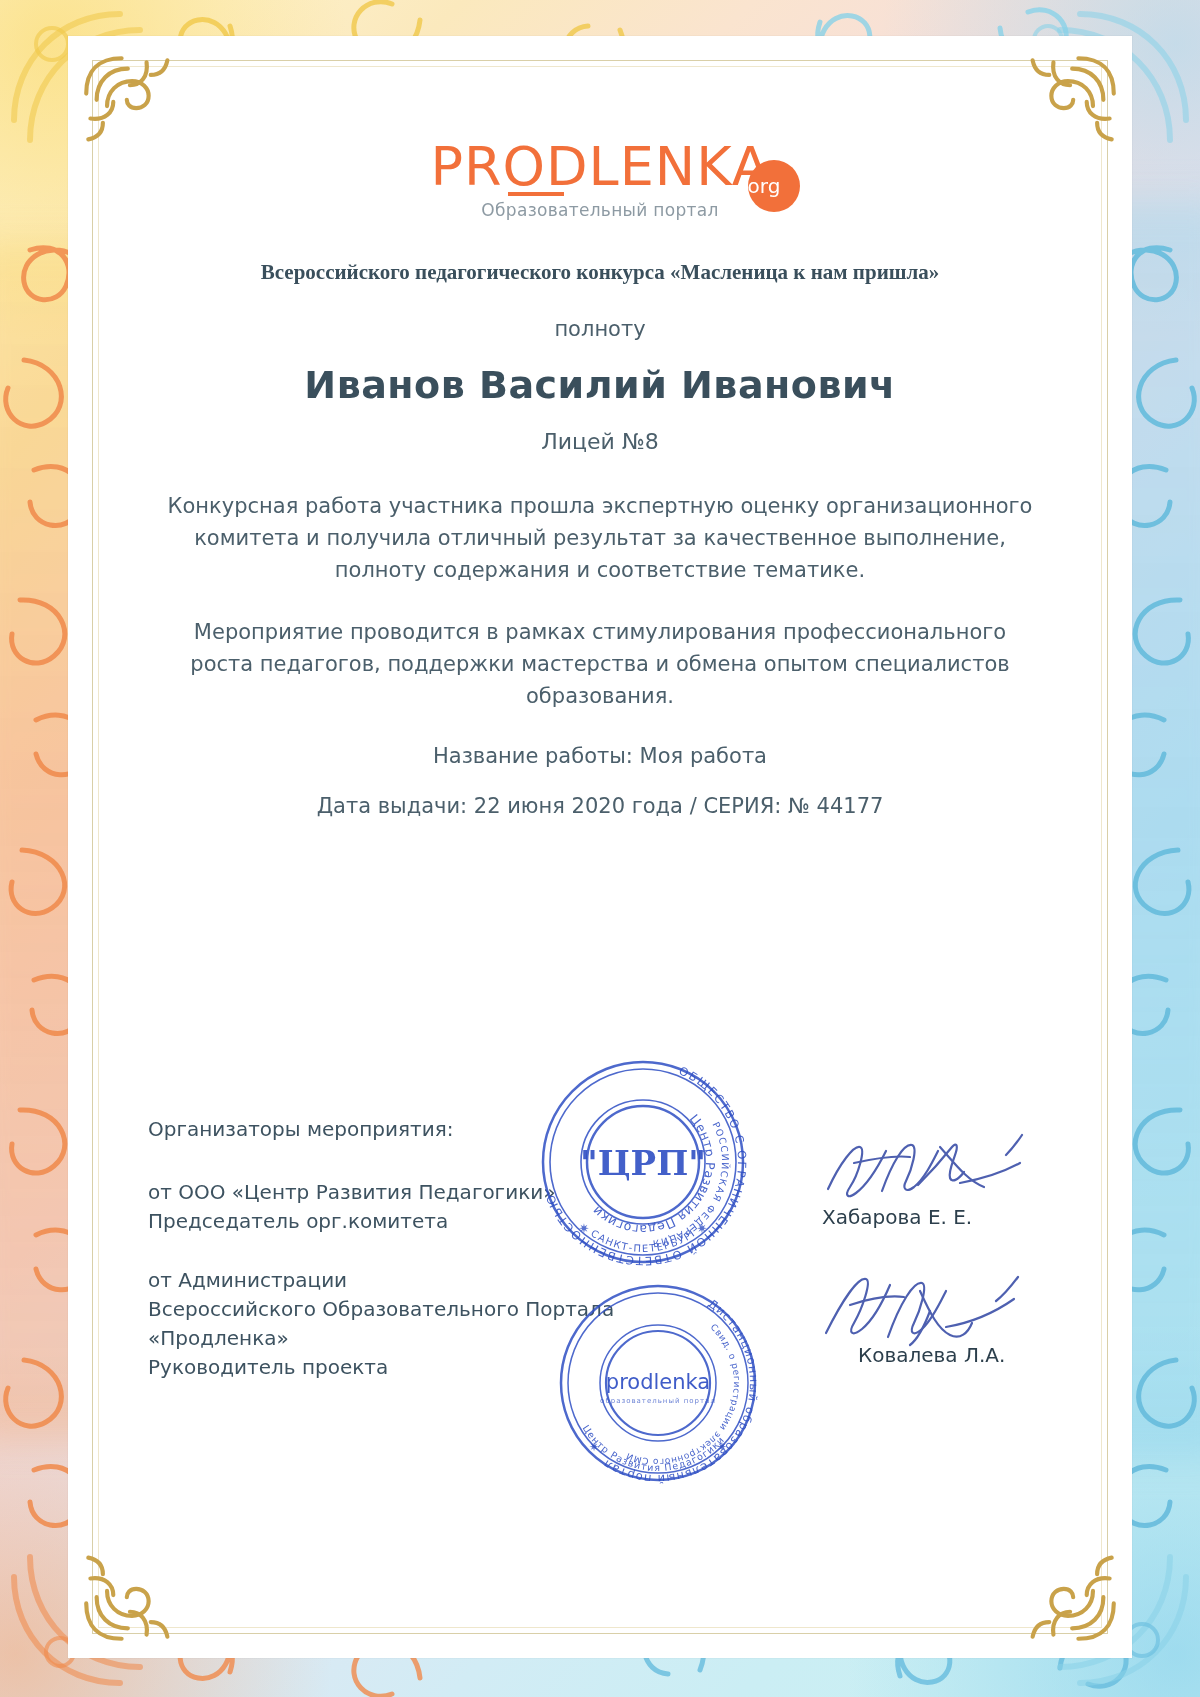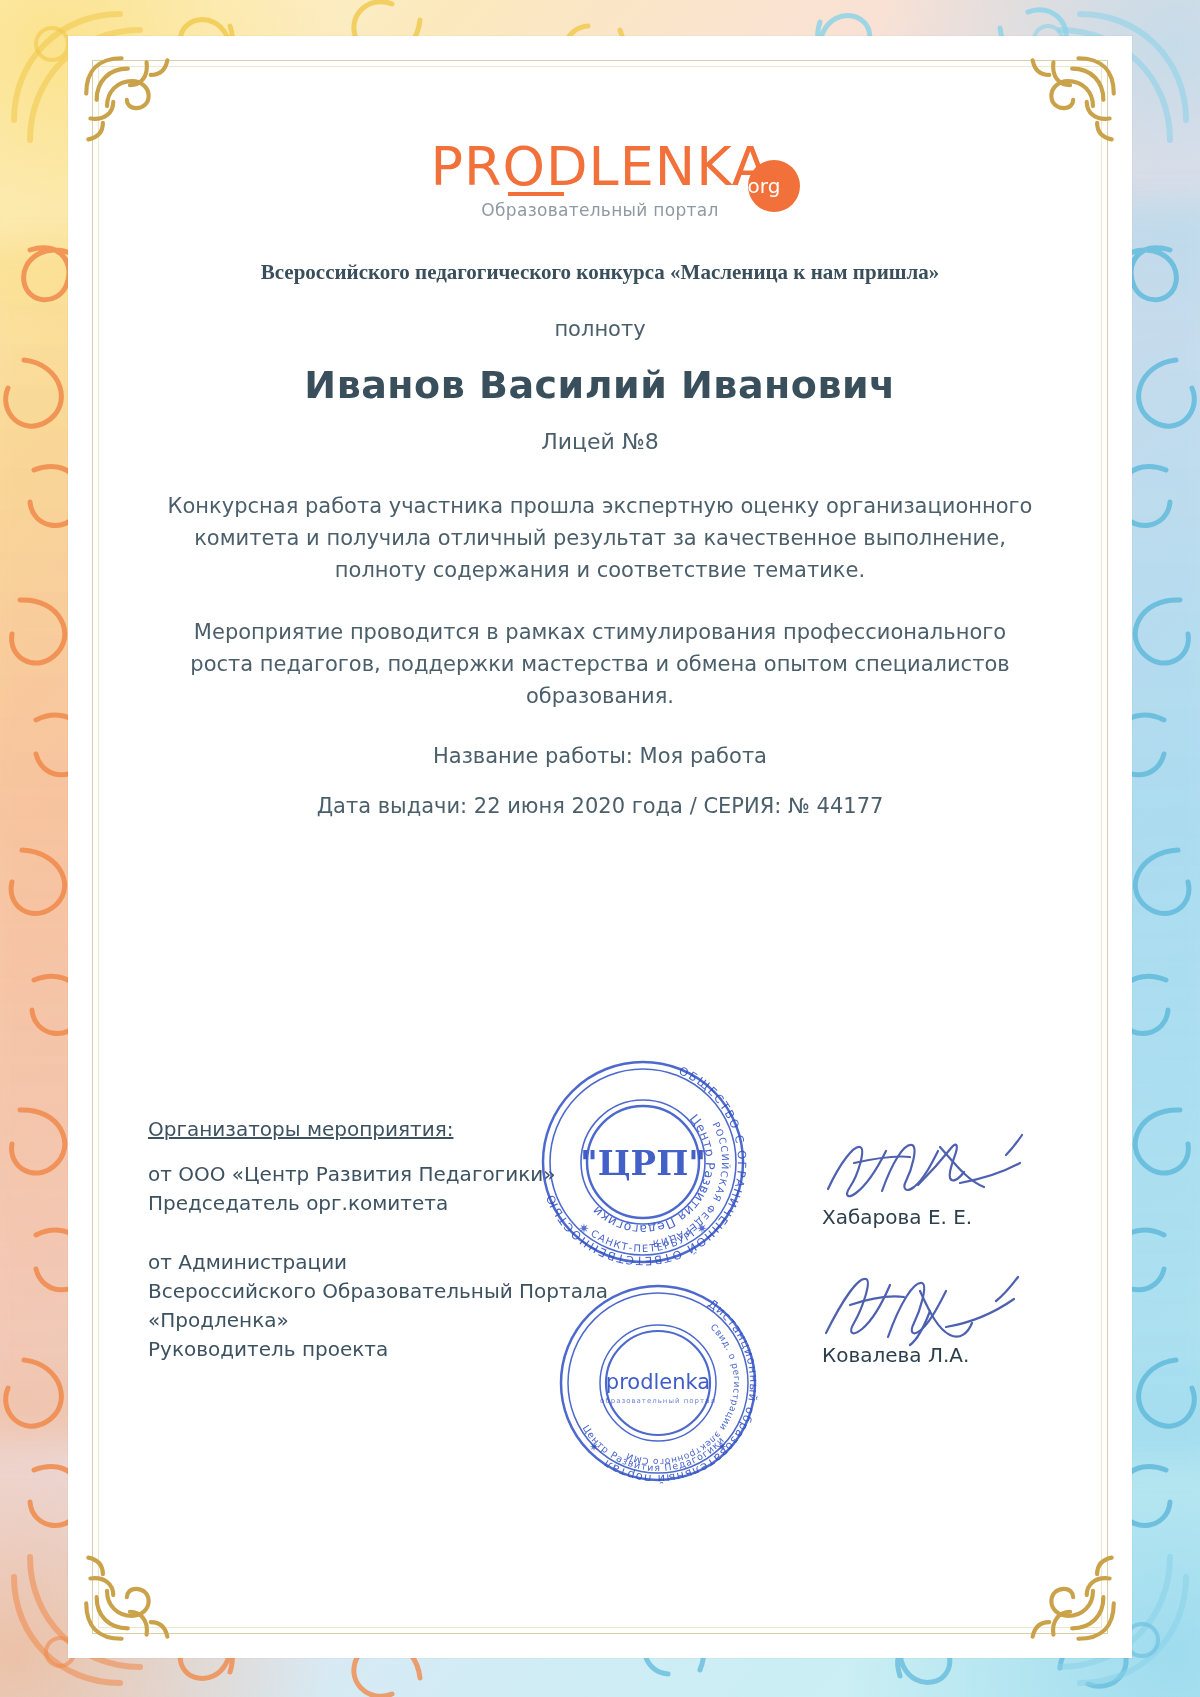--- a/index.html
+++ b/index.html
@@ -201,31 +201,31 @@
     text-align: left;
   }
   .org-block {
     position: absolute;
     left: 38px; top: 0;
     font-size: 20px;
     line-height: 29px;
     color: #3d5260;
     font-family: "DejaVu Sans", sans-serif;
   }
-  .org-head { margin-bottom: 16px; text-decoration: underline; }
+  .org-head { margin-bottom: 34px; }
   .org-group { margin-bottom: 30px; }
 
   .sign-name {
     position: absolute;
     font-size: 20px;
     color: #2c3f4c;
     font-family: "DejaVu Sans", sans-serif;
   }
   .sign-name-1 { left: 712px; top: 90px; }
-  .sign-name-2 { left: 712px; top: 228px; }
+  .sign-name-2 { left: 748px; top: 228px; }
 
   .signature { position: absolute; }
   .signature-1 { left: 700px; top: 10px;  width: 230px; height: 86px; }
   .signature-2 { left: 700px; top: 146px; width: 230px; height: 92px; }
   .signature svg { width: 100%; height: 100%; display: block; }
 
   
   .stamp { position: absolute; }
   .stamp svg { width: 100%; height: 100%; display: block; }
   .stamp-crp { left: 418px; top: -68px;  width: 230px; height: 230px; }
@@ -398,21 +398,21 @@
     <div class="footer">
 
       <div class="org-block">
         <div class="org-head">Организаторы мероприятия:</div>
         <div class="org-group">
           <div> от ООО «Центр Развития Педагогики»</div>
           <div>Председатель орг.комитета</div>
         </div>
         <div class="org-group">
           <div>от Администрации</div>
-          <div>Всероссийского Образовательный Портала</div>
+          <div>Всероссийского Образовательного Портала</div>
           <div>«Продленка»</div>
           <div>Руководитель проекта</div>
         </div>
       </div>
 
       <div class="stamp stamp-crp">
         <svg viewBox="0 0 230 230">
           <defs>
             <path id="crpOuter" d="M115 20 a95 95 0 1 1 -0.1 0"></path>
             <path id="crpMid" d="M115 36 a79 79 0 1 1 -0.1 0"></path>

